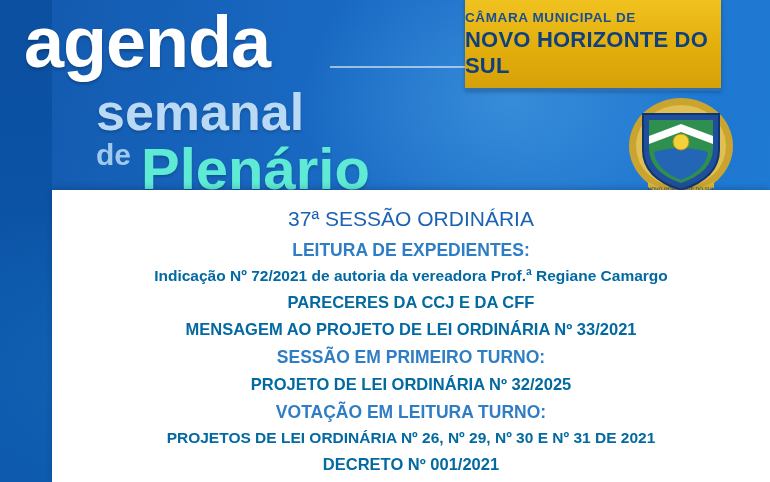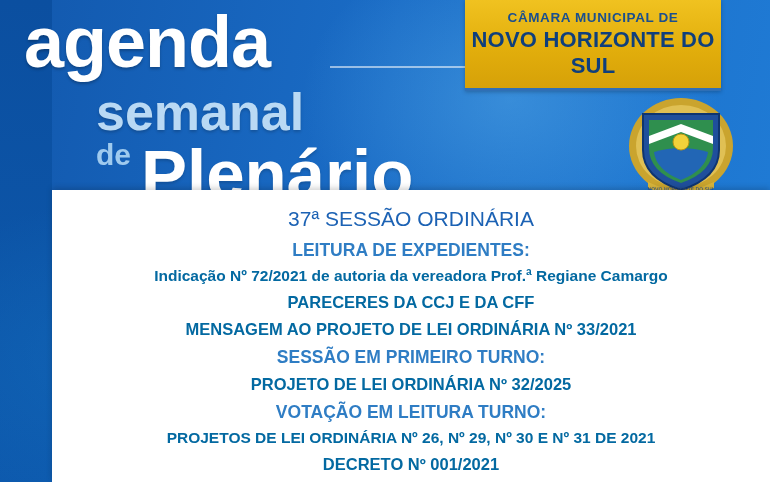--- a/index.html
+++ b/index.html
@@ -89,44 +89,43 @@
     gap: 10px;
   }
   .title-de {
     font-size: 30px;
     font-weight: bold;
     color: #9fcaee;
     line-height: 1;
     padding-bottom: 6px;
   }
   .title-plenario {
-    font-size: 69px;
-    font-weight: bold;
-    color: #ffffff;
+    font-size: 58px;
+    font-weight: bold;
+    color: #5eead4;
     line-height: 1;
     text-shadow: 0 2px 3px rgba(0,0,0,0.18);
   }
   .title-rule {
     position: absolute;
     left: 330px;
     top: 66px;
     width: 140px;
     height: 2px;
     background: rgba(255,255,255,0.55);
   }
   
   .banner {
     position: absolute;
     left: 465px;
     top: 0;
     width: 256px;
     height: 88px;
     background: linear-gradient(180deg, #f0c220 0%, #e2ae0c 55%, #d6a108 100%);
     border-bottom: 3px solid #2f6fb5;
-    text-align: center;
     color: #123f7a;
     box-shadow: 0 1px 4px rgba(0,0,0,0.25);
   }
   .banner-line1 {
     font-size: 13.5px;
     font-weight: bold;
     letter-spacing: 0.6px;
     margin-top: 10px;
     color: #1b4f8e;
   }

